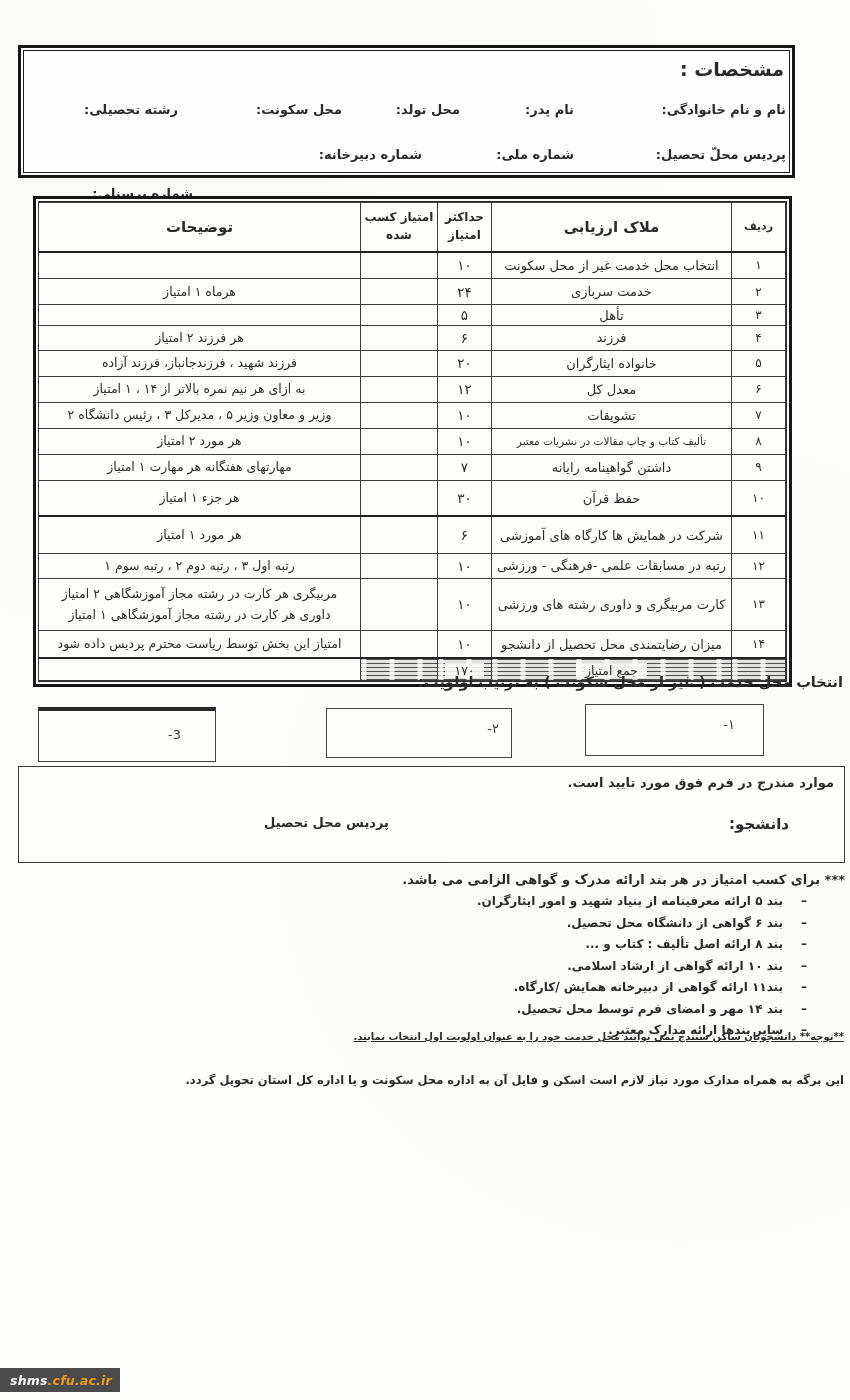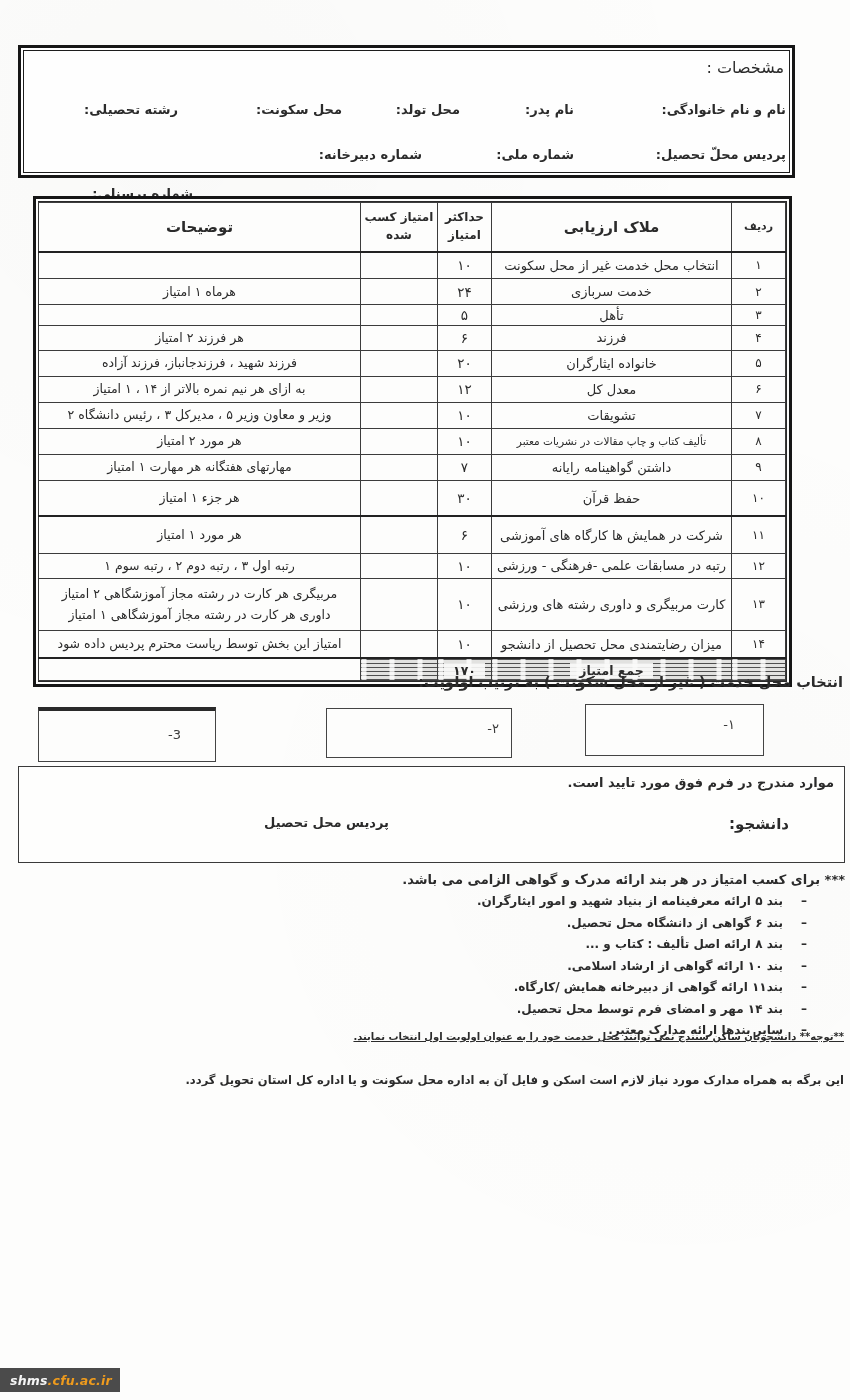--- a/index.html
+++ b/index.html
@@ -25,21 +25,21 @@
   .id-box {
     position: absolute;
     top: 45px; left: 18px;
     width: 777px; height: 133px;
     border: 3px solid #161616;
     box-shadow: inset 0 0 0 2px #ffffff, inset 0 0 0 3px #1d1d1d;
     background: #fefefe;
   }
   .id-title {
     position: absolute; top: 10px; right: 8px;
-    font-weight: normal; font-size: 16px;
+    font-weight: bold; font-size: 19px;
   }
   .id-label { position: absolute; font-weight: bold; font-size: 13px; white-space: nowrap; }
   .r1 { top: 54px; }
   .r2 { top: 99px; }
   .f-r1-0 { right: 6px; }
   .f-r1-1 { right: 218px; }
   .f-r1-2 { right: 332px; }
   .f-r1-3 { right: 450px; }
   .f-r1-4 { right: 614px; }
   .f-r2-0 { right: 6px; }
@@ -102,21 +102,21 @@
   td.hatch {
     background-image:
       repeating-linear-gradient(90deg, rgba(255,255,255,0.75) 0 5px, transparent 5px 28px),
       repeating-linear-gradient(180deg, #4f4f4f 0 1px, #e2e2e0 1px 4px);
   }
   .hatch-label {
     display: inline-block;
     background: rgba(250,250,248,0.9);
     padding: 0 9px;
     font-size: 12.5px;
-    font-weight: bold;
+    font-weight: normal;
   }
 
   
   .priority-title {
     position: absolute;
     top: 674px; right: 7px;
     font-weight: bold; font-size: 14.5px;
   }
   .priority-box {
     position: absolute;

